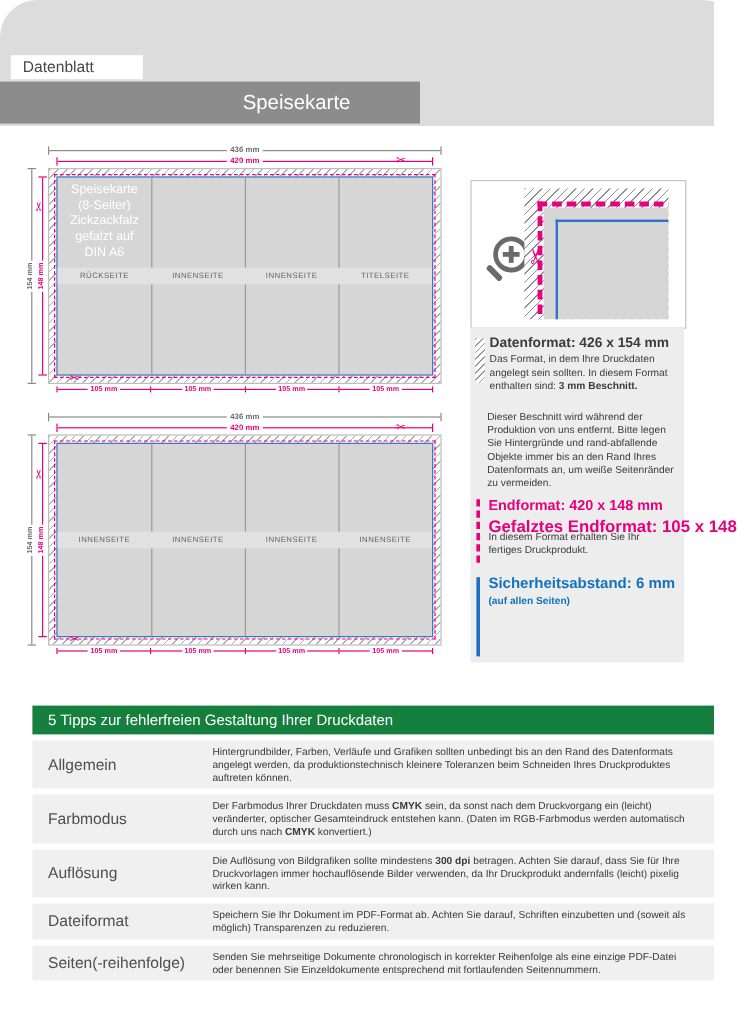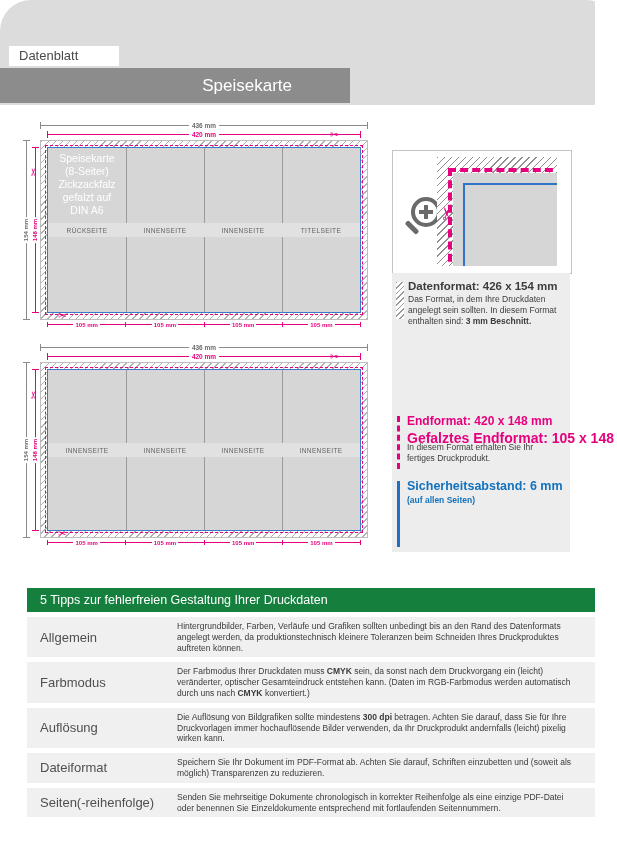--- a/index.html
+++ b/index.html
@@ -266,20 +266,21 @@
       <span class="cd-scissor">✂</span>
     </div>
   </div>
 
   <div class="abs info-box">
     <div class="hatch-chip"></div>
     <div class="if-h1">Datenformat: 426 x 154 mm</div>
     <div class="if-p" style="left:16px;top:21px;width:153px;">
       <span>Das Format, in dem Ihre Druckdaten angelegt sein sollten. In diesem Format enthalten sind: </span><b>3 mm Beschnitt.</b>
     </div>
+    <div class="if-p" style="left:14px;top:69px;width:157px;">Dieser Beschnitt wird während der Produktion von uns entfernt. Bitte legen Sie Hintergründe und rand-abfallende Objekte immer bis an den Rand Ihres Datenformats an, um weiße Seitenränder zu vermeiden.</div>
 
     <div class="accent-pink"></div>
     <div class="if-h2">Endformat: 420 x 148 mm</div>
     <div class="if-h2s">Gefalztes Endformat: 105 x 148 mm</div>
     <div class="if-p" style="left:15px;top:169px;width:156px;">In diesem Format erhalten Sie Ihr fertiges Druckprodukt.</div>
 
     <div class="accent-blue"></div>
     <div class="if-h3">Sicherheitsabstand: 6 mm</div>
     <div class="if-h3s">(auf allen Seiten)</div>
   </div>

